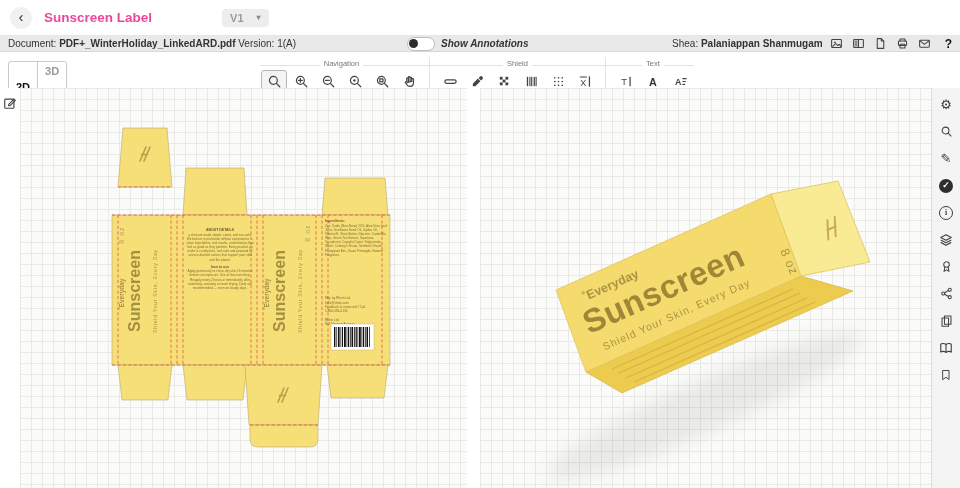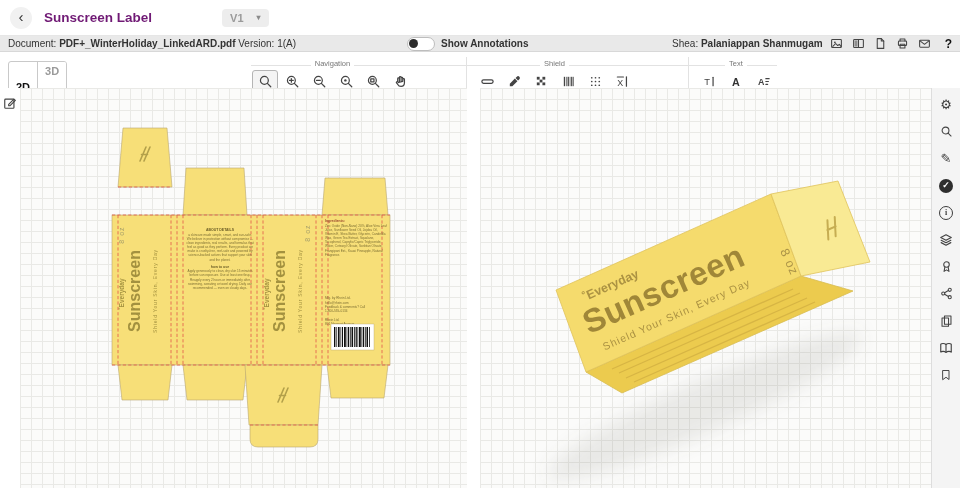--- a/index.html
+++ b/index.html
@@ -5,44 +5,44 @@
   html,body{margin:0;padding:0;}
   body{width:960px;height:488px;position:relative;overflow:hidden;background:#fff;
        font-family:"Liberation Sans",sans-serif;color:#222;-webkit-font-smoothing:antialiased;}
   svg text{font-family:"Liberation Sans",sans-serif;}
 
   
   .hdr{position:absolute;left:0;top:0;right:0;height:36px;background:#fff;border-bottom:1px solid #e6e6e6;
        display:flex;align-items:center;padding:0 10px;box-sizing:border-box;}
   .back{width:22px;height:22px;border-radius:50%;background:#f1f1f1;display:flex;align-items:center;justify-content:center;
         font-size:15px;color:#333;cursor:pointer;margin-right:12px;padding-bottom:2px;box-sizing:border-box;}
-  .title{font-size:13.5px;font-weight:bold;color:#701a75;}
+  .title{font-size:13.5px;font-weight:bold;color:#ec4899;}
   .ver{margin-left:70px;background:#ededed;border-radius:4px;padding:3px 8px;font-size:11px;font-weight:bold;
        color:#9a9a9a;display:flex;align-items:center;gap:13px;cursor:pointer;}
   .ver .car{font-size:8px;color:#8a8a8a;}
 
   
   .docbar{position:absolute;left:0;top:36px;right:0;height:16px;background:#e9e9e9;border-bottom:1px solid #d8d8d8;
           display:flex;align-items:center;padding:0 8px;box-sizing:border-box;font-size:10px;color:#333;gap:6px;}
   .docbar b{font-weight:bold;}
   .toggle{margin-left:105px;width:26px;height:12px;background:#fff;border:1px solid #bdbdbd;border-radius:7px;
           position:relative;cursor:pointer;flex:none;}
   .knob{position:absolute;left:1px;top:1px;width:9px;height:9px;border-radius:50%;background:#2c2c2c;}
-  .toglabel{font-weight:bold;}
+  .toglabel{font-weight:bold;font-style:italic;}
   .spacer{flex:1;}
   .dicon{width:16px;height:14px;display:flex;align-items:center;justify-content:center;cursor:pointer;}
   .help{font-size:12px;font-weight:bold;color:#111;margin-left:6px;cursor:pointer;}
 
   
   .tools{position:absolute;left:0;top:56px;right:0;height:32px;background:#fff;border-bottom:1px solid #d0d0d0;}
   .seg{position:absolute;left:8px;top:5px;display:flex;border:1px solid #c9c9c9;border-radius:3px;overflow:hidden;}
   .seg-btn{padding:3px 7px;font-size:11px;font-weight:bold;color:#9a9a9a;background:#fff;cursor:pointer;}
   .seg-btn + .seg-btn{border-left:1px solid #c9c9c9;}
   .seg-btn.active{color:#111;margin-top:16px;}
-  .tool-groups{position:absolute;left:245px;top:1px;display:flex;align-items:flex-end;gap:46px;}
+  .tool-groups{position:absolute;left:254px;top:1px;display:flex;align-items:flex-end;}
   .tool-groups::before{content:'';position:absolute;top:8px;left:6px;right:6px;height:1px;background:#e2e2e2;}
   .tool-group{display:flex;flex-direction:column;align-items:center;padding:2px 7px 0 7px;position:relative;}
   .tool-group + .tool-group{border-left:1px solid #e2e2e2;}
   .glabel{font-size:7.5px;color:#777;background:#fff;padding:0 4px;position:relative;z-index:1;line-height:10px;}
   .grow{display:flex;align-items:center;gap:1px;margin-top:1px;}
   .tbtn{min-width:22px;height:20px;display:flex;align-items:center;justify-content:center;border-radius:3px;
         border:1px solid transparent;cursor:pointer;gap:1px;padding:0 1px;}
   .tbtn.active{border-color:#b5b5b5;background:#f4f4f4;}
   .tbtn .car{font-size:7px;color:#666;}
 

